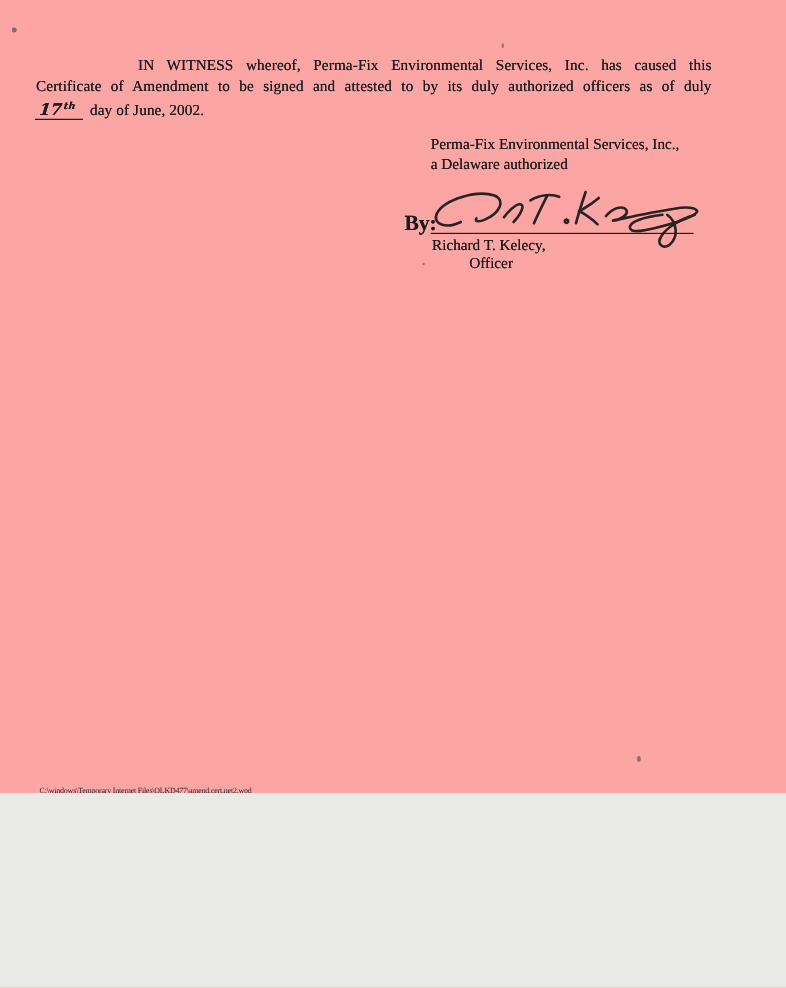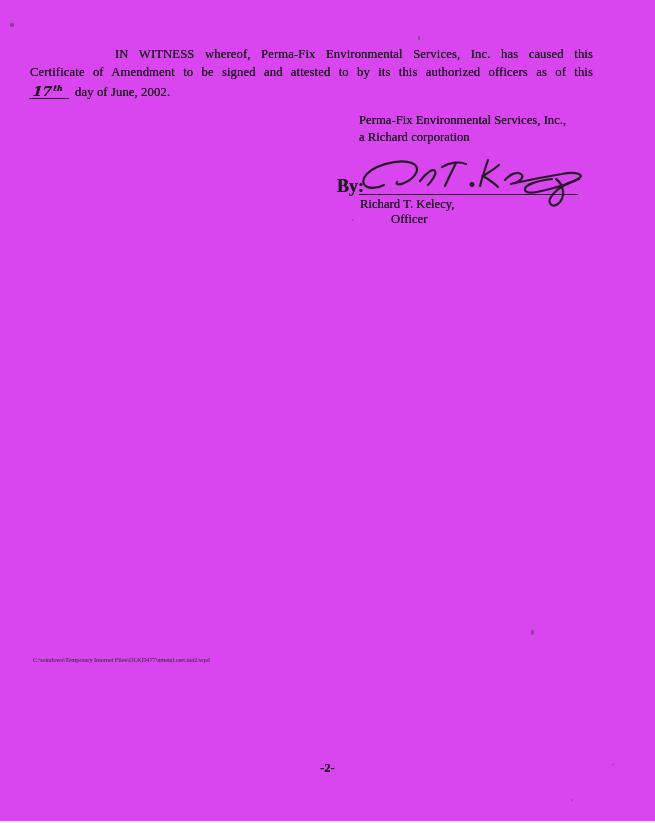--- a/index.html
+++ b/index.html
@@ -1,21 +1,21 @@
 <!DOCTYPE html>
 <html><head>
 <meta charset="utf-8">
 <style>
   html, body { margin: 0; padding: 0; background: #e9e9e7; }
   .page {
     position: relative;
     width: 655px;
-    height: 821px;
+    height: 661px;
     margin: 0 auto;
-    background: #d946ef;
+    background: #fca5a5;
     overflow: hidden;
     font-family: "Liberation Serif", serif;
     color: #1d1d1d;
   }
   
   .ink {
     color: #1c1c1c;
     text-shadow: 0 0 0.45px rgba(10,10,10,0.85);
   }
 
@@ -140,27 +140,27 @@
 
   <div class="speck s1"></div>
   <div class="speck s2"></div>
   <div class="speck s3"></div>
   <div class="speck s4"></div>
   <div class="speck s5"></div>
   <div class="speck s6"></div>
 
   <div class="witness-para ink">
     <div class="w-line fill indent">IN WITNESS whereof, Perma-Fix Environmental Services, Inc. has caused this</div>
-    <div class="w-line fill">Certificate of Amendment to be signed and attested to by its this authorized officers as of this</div>
+    <div class="w-line fill">Certificate of Amendment to be signed and attested to by its duly authorized officers as of duly</div>
     <div class="w-line w-line3"><span class="handwritten-day"><span>17</span><sup>th</sup></span><span> day of June, 2002.</span></div>
   </div>
 
   <div class="company-block ink">
     <div>Perma-Fix Environmental Services, Inc.,</div>
-    <div>a Richard corporation</div>
+    <div>a Delaware authorized</div>
   </div>
 
   <div class="by-label ink">By:</div>
   <div class="sig-underline"></div>
   <svg class="signature-svg" viewBox="0 0 250 62" xmlns="http://www.w3.org/2000/svg">
     <g fill="none" stroke="#181818" stroke-width="2.2" stroke-linecap="round" opacity="0.92">
 
       <path d="M 34 32 C 22 38, 10 34, 14 25 C 20 13, 48 5, 62 10 C 72 14, 66 25, 54 30 C 50 32, 45 32, 47 29"></path>
 
       <path d="M 70 28 C 76 20, 83 15, 85 18 C 87 21, 81 29, 78 32"></path>

